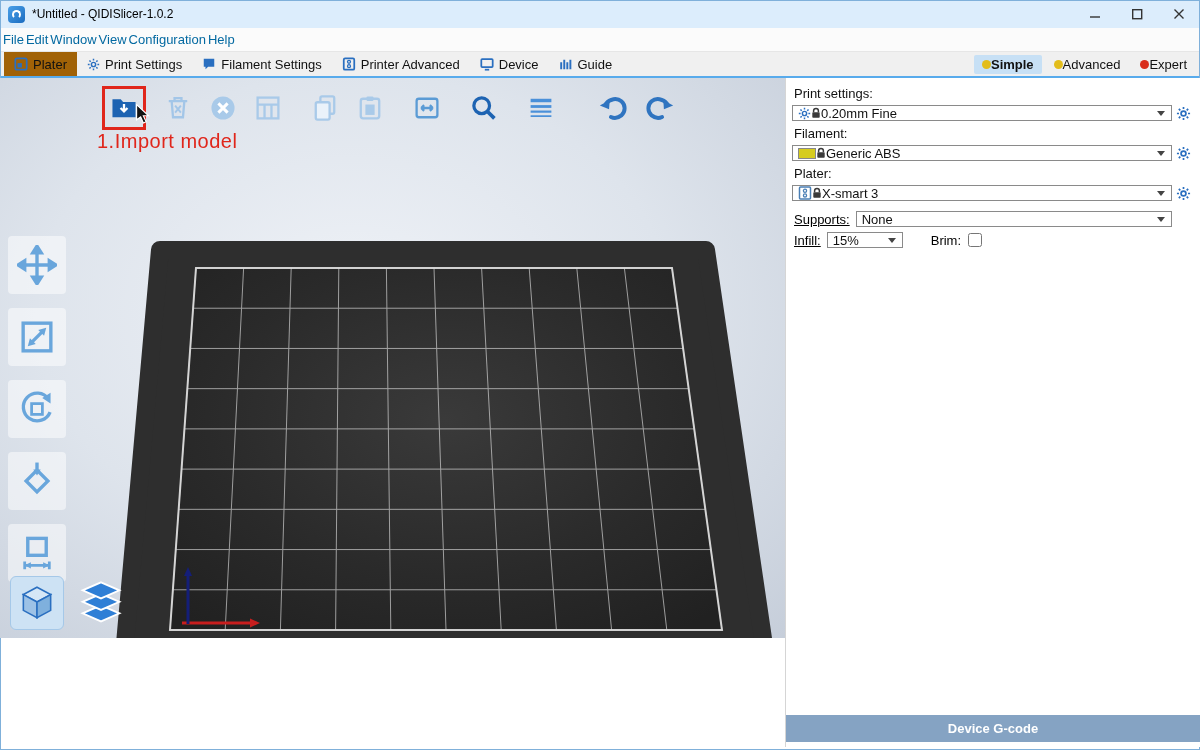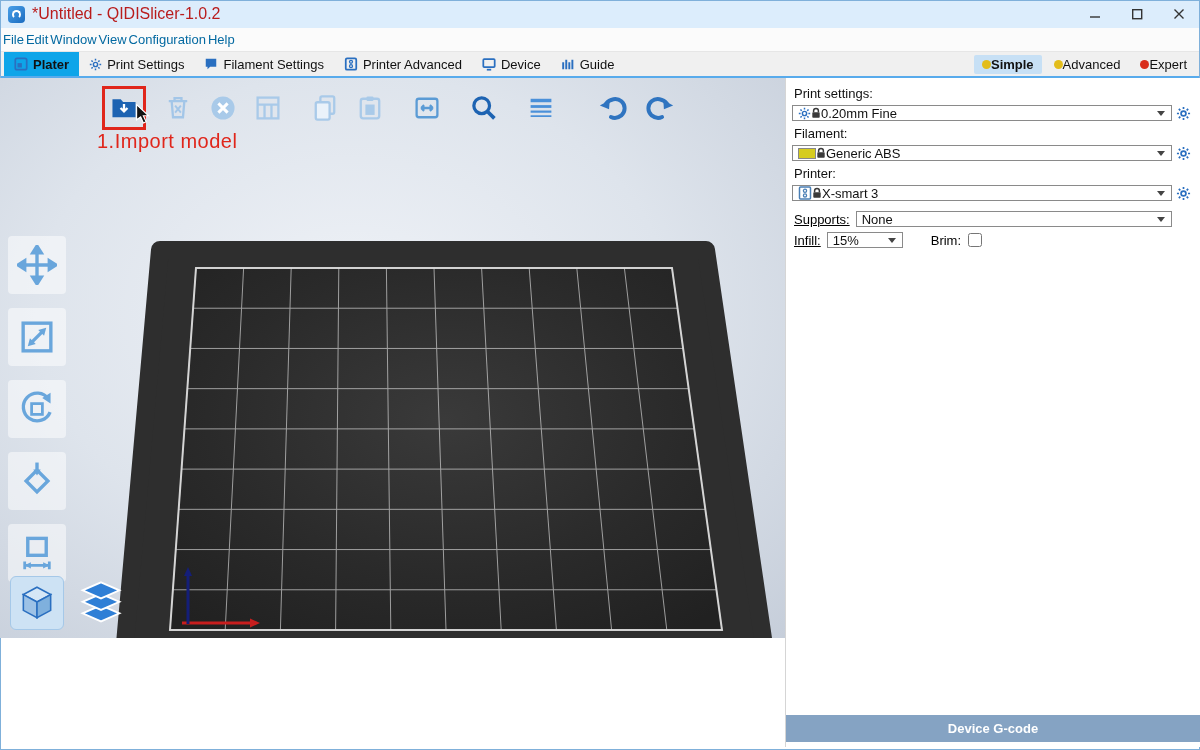--- a/index.html
+++ b/index.html
@@ -3,32 +3,32 @@
 <meta charset="utf-8">
 <style>
   *{box-sizing:border-box;margin:0;padding:0;}
   body{font-family:"Liberation Sans",sans-serif;background:#9aa4b0;}
   .window{width:1200px;height:750px;position:relative;background:#fff;overflow:hidden;outline:1px solid #7fb0da;outline-offset:-1px;}
 
   
   .titlebar{height:28px;background:#dcedfc;display:flex;align-items:center;padding:0 0 0 8px;}
   .app-icon{width:17px;height:17px;border-radius:4px;background:linear-gradient(135deg,#4aa0e8,#1b6cc0);display:flex;align-items:center;justify-content:center;margin-right:7px;}
   .app-icon .swirl{width:9px;height:9px;border:2px solid #fff;border-radius:50%;border-bottom-color:transparent;}
-  .title-text{font-size:16px;color:#b91c1c;}
+  .title-text{font-size:12px;color:#000000;}
   .win-controls{margin-left:auto;display:flex;}
   .win-btn{width:42px;height:28px;display:flex;align-items:center;justify-content:center;}
 
   
   .menubar{height:24px;background:#fbfbfb;display:flex;align-items:center;padding-left:2px;border-bottom:1px solid #e6e6e6;}
   .menu-item{font-size:13px;color:#0369a1;padding:0 1px;line-height:24px;}
 
   
   .tabbar{height:26px;background:#f0f0f0;display:flex;align-items:stretch;border-bottom:2px solid #58abec;padding-left:4px;}
   .tab{display:flex;align-items:center;gap:5px;padding:0 10px;font-size:13px;color:#111;white-space:nowrap;}
-  .tab.active{background:#0ea5e9;font-weight:bold;}
+  .tab.active{background:#a16207;font-weight:normal;}
   .modes{margin-left:auto;display:flex;align-items:center;gap:4px;padding-right:5px;}
   .mode{display:flex;align-items:center;font-size:13px;padding:2px 8px;border-radius:2px;color:#111;white-space:nowrap;}
   .mode.active{background:#c7e0f5;font-weight:bold;}
   .mode-dot{width:9px;height:9px;border-radius:50%;}
   .dot-yellow{background:#e3bd1b;}
   .dot-red{background:#d92e1c;}
 
   
   .content{display:flex;height:669px;}
   .viewport{position:relative;width:785px;height:560px;background:radial-gradient(ellipse at 45% 42%,#eff2f7 0%,#dee4ec 52%,#c6ceda 100%);overflow:hidden;flex:none;}
@@ -394,21 +394,21 @@
           <span class="dd-text">Generic ABS</span>
           <span class="dd-arrow"></span>
         </div>
         <div class="gear-btn">
             <svg class="gear-svg">
               <use href="#i-gear"></use>
             </svg>
           </div>
       </div>
 
-      <div class="p-label">Printer:</div>
+      <div class="p-label">Plater:</div>
       <div class="p-row">
         <div class="dropdown">
           <svg class="printer-mini" viewBox="0 0 14 14">
               <rect x="1.5" y="1" width="11" height="12" rx="1" fill="none" stroke="#4a7fb5" stroke-width="1.5"></rect>
               <circle cx="7" cy="4.8" r="1.6" fill="none" stroke="#4a7fb5" stroke-width="1.3"></circle>
               <circle cx="7" cy="9.4" r="1.6" fill="none" stroke="#4a7fb5" stroke-width="1.3"></circle>
             </svg>
           <svg class="lock-svg">
               <use href="#i-lock"></use>
             </svg>

